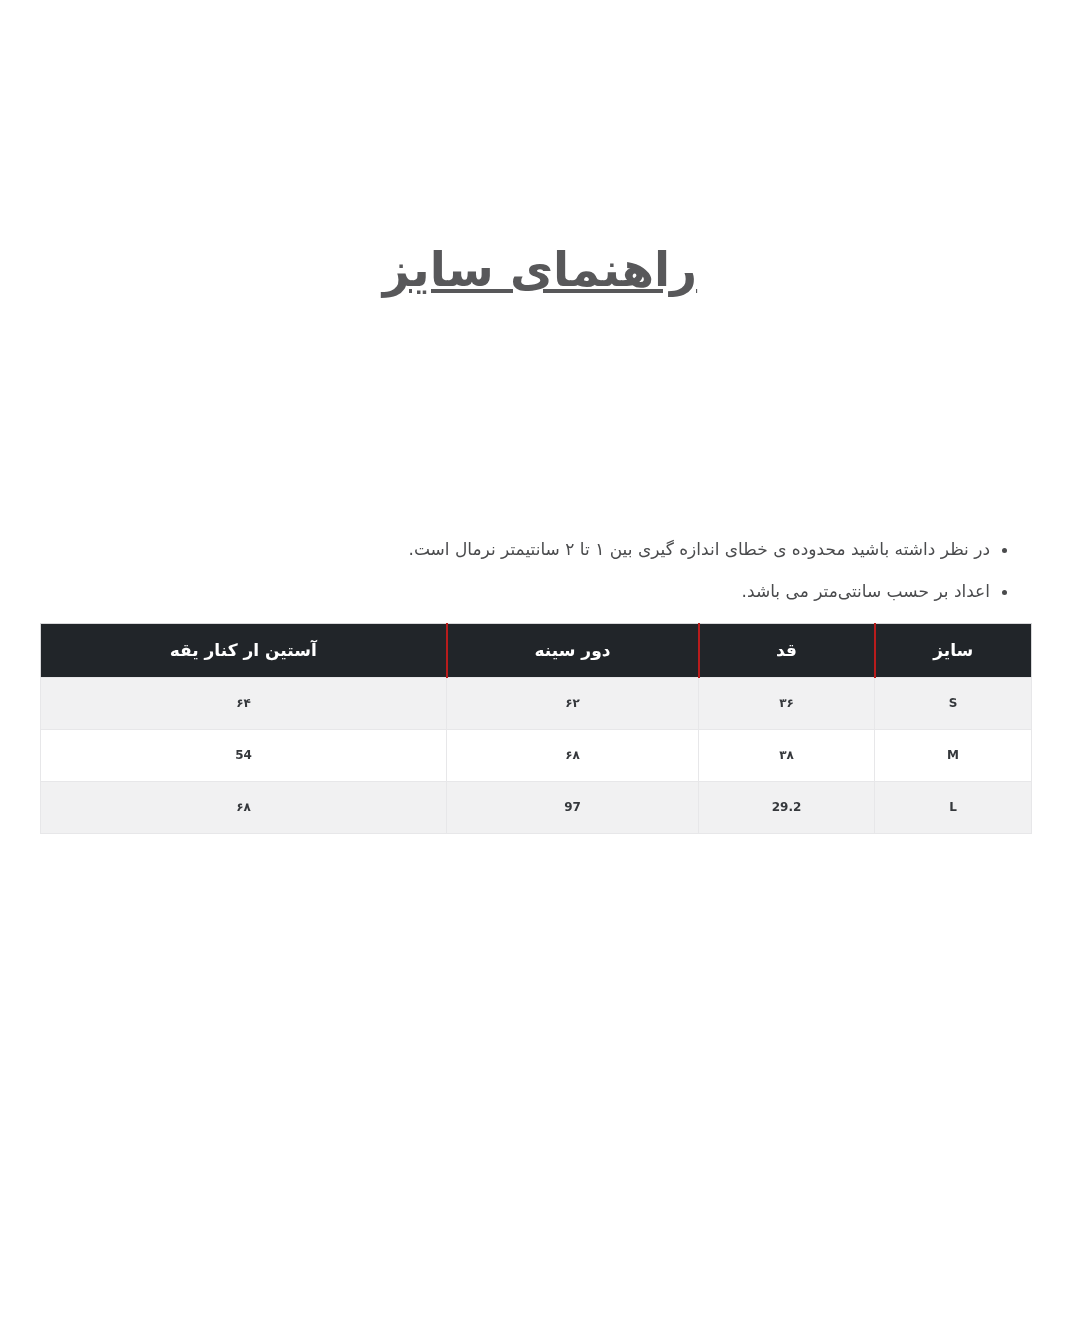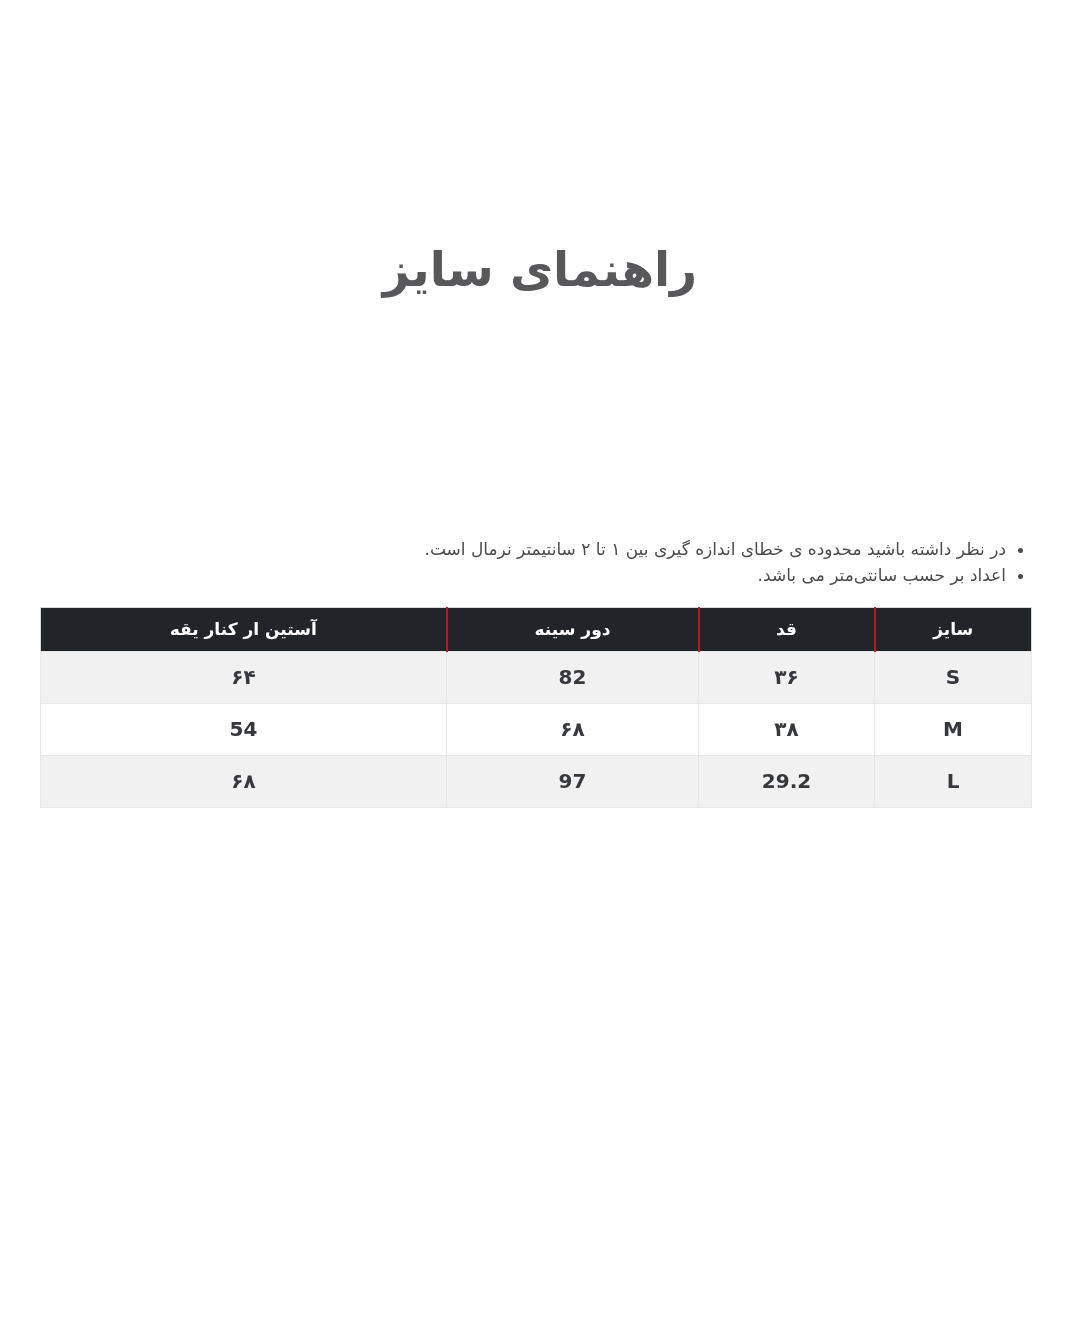--- a/index.html
+++ b/index.html
@@ -14,58 +14,59 @@
     }
     .page-title {
       margin: 0;
       padding-top: 237px;
       text-align: center;
       direction: rtl;
       font-size: 47px;
       line-height: 1.4;
       font-weight: bold;
       color: #58585a;
+      text-decoration: underline;
     }
     .notes-list {
       direction: rtl;
       text-align: right;
       list-style: disc;
       margin: 233px 49px 0 40px;
       padding: 0 25px 0 0;
       font-size: 17px;
       line-height: 26px;
       color: #4a4b4d;
     }
-    .notes-list li { margin: 0; }
+    .notes-list li { margin: 16px; }
     .size-table {
       direction: rtl;
       margin: 19px 49px 0 40px;
       width: 991px;
       border-collapse: collapse;
       table-layout: fixed;
       border: 1px solid #d8d8da;
     }
     .size-table thead th {
       background: #212529;
       color: #ffffff;
       font-weight: bold;
       font-size: 17px;
-      height: 44px;
+      height: 54px;
       text-align: center;
       vertical-align: middle;
       padding: 0;
     }
     .size-table thead th:not(:last-child) {
       border-left: 2px solid #b91c1c;
     }
     .size-table tbody td {
       height: 52px;
       text-align: center;
       vertical-align: middle;
-      font-size: 20px;
+      font-size: 12px;
       font-weight: bold;
       color: #35383c;
       border: 1px solid #e7e7e9;
       padding: 0;
     }
     .size-table tbody tr:nth-child(odd)  { background: #f1f1f2; }
     .size-table tbody tr:nth-child(even) { background: #ffffff; }
     .col-size   { width: 157px; }
     .col-length { width: 176px; }
     .col-chest  { width: 252px; }
@@ -95,21 +96,21 @@
         <th>سایز</th>
         <th>قد</th>
         <th>دور سینه</th>
         <th>آستین ار کنار یقه</th>
       </tr>
     </thead>
     <tbody>
       <tr>
         <td>S</td>
         <td>۳۶</td>
-        <td>82</td>
+        <td>۶۲</td>
         <td>۶۴</td>
       </tr>
       <tr>
         <td>M</td>
         <td>۳۸</td>
         <td>۶۸</td>
         <td>54</td>
       </tr>
       <tr>
         <td>L</td>

